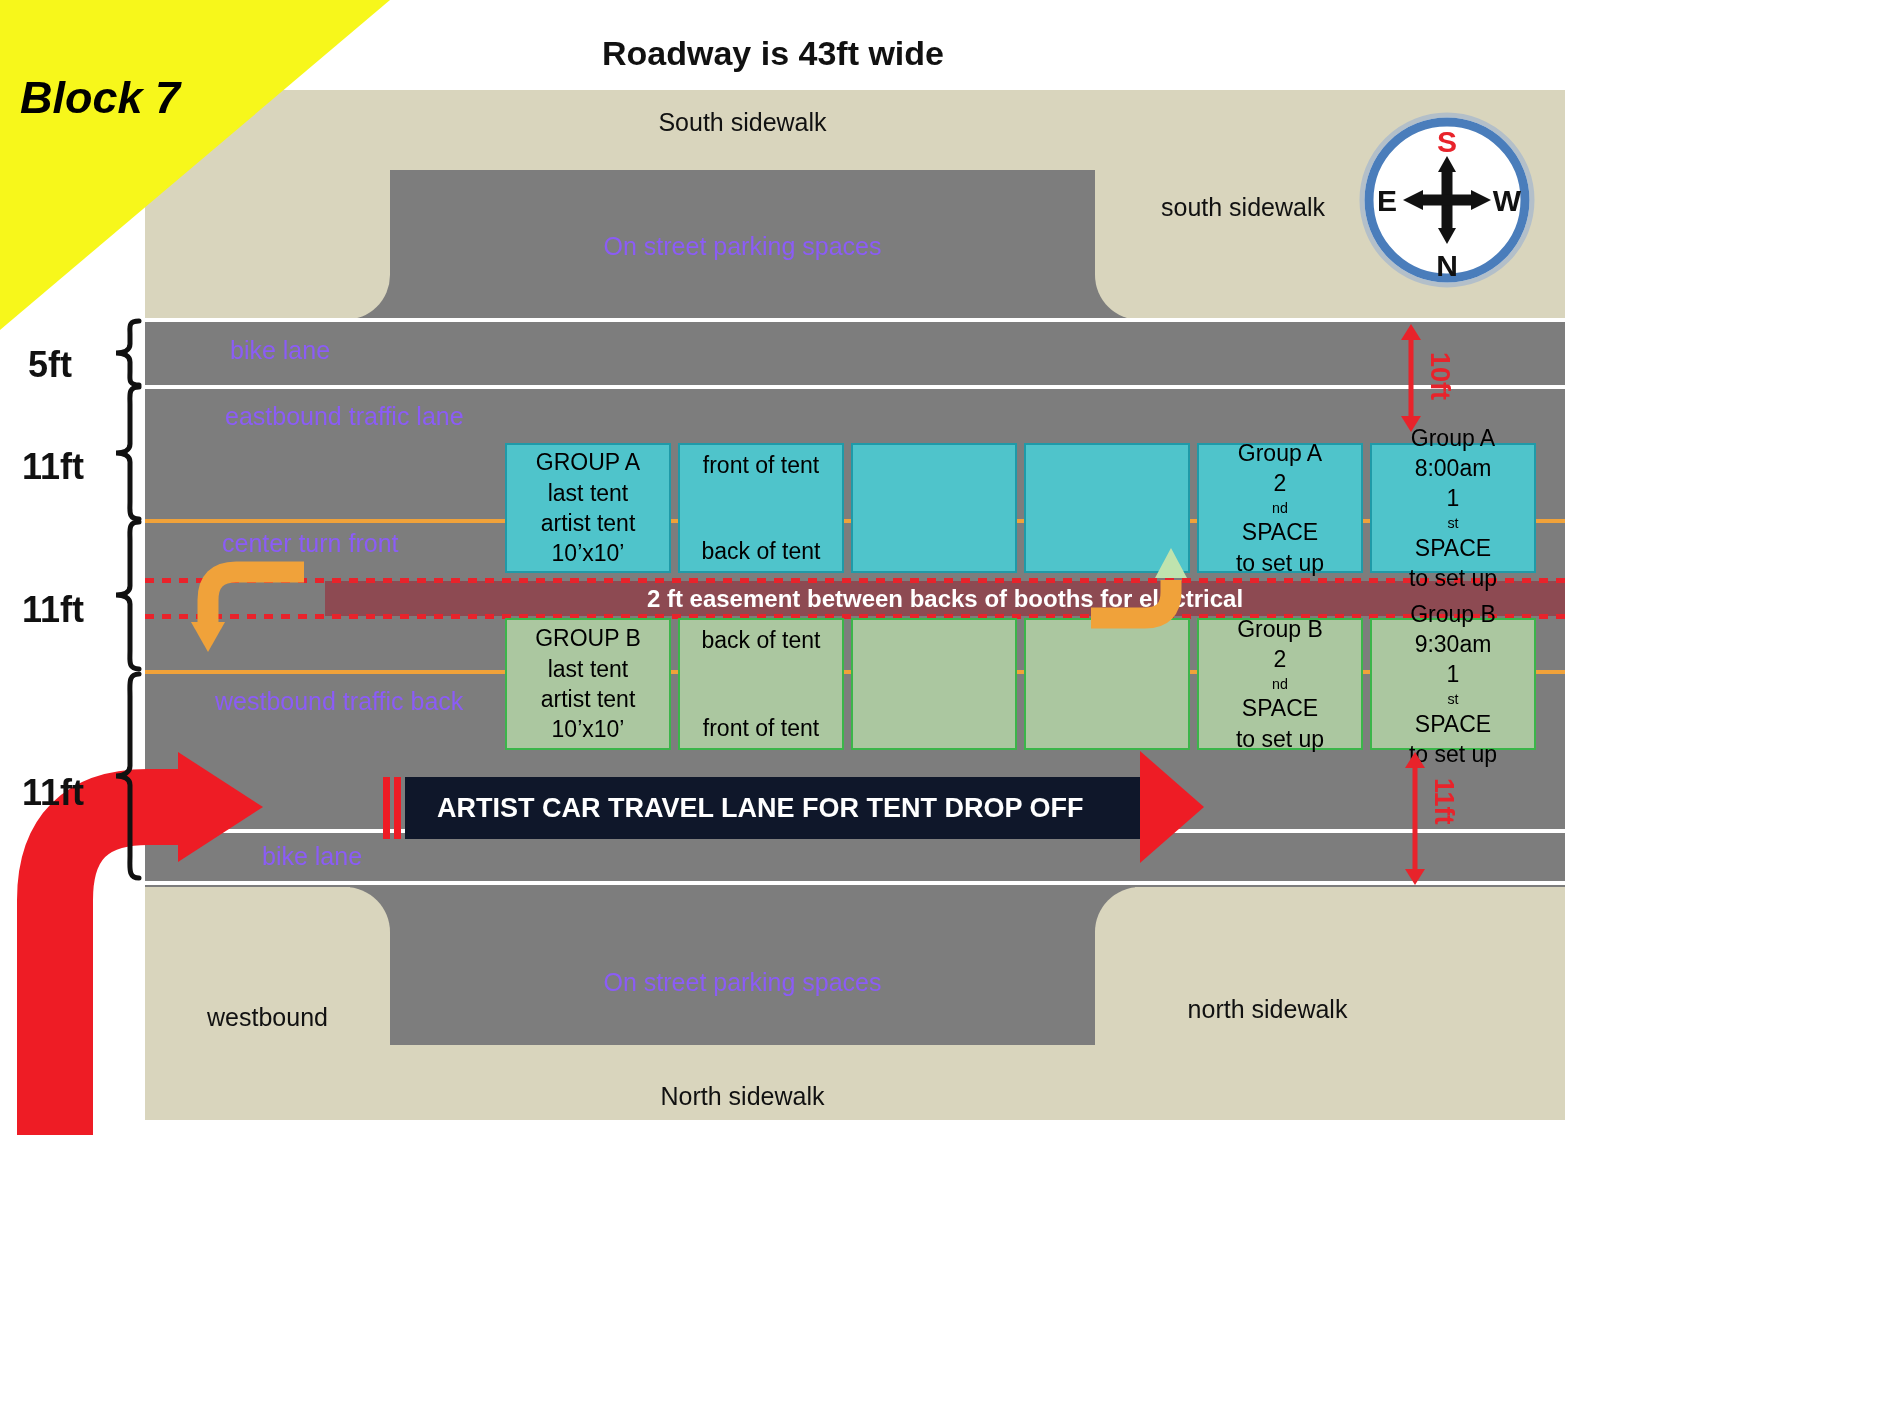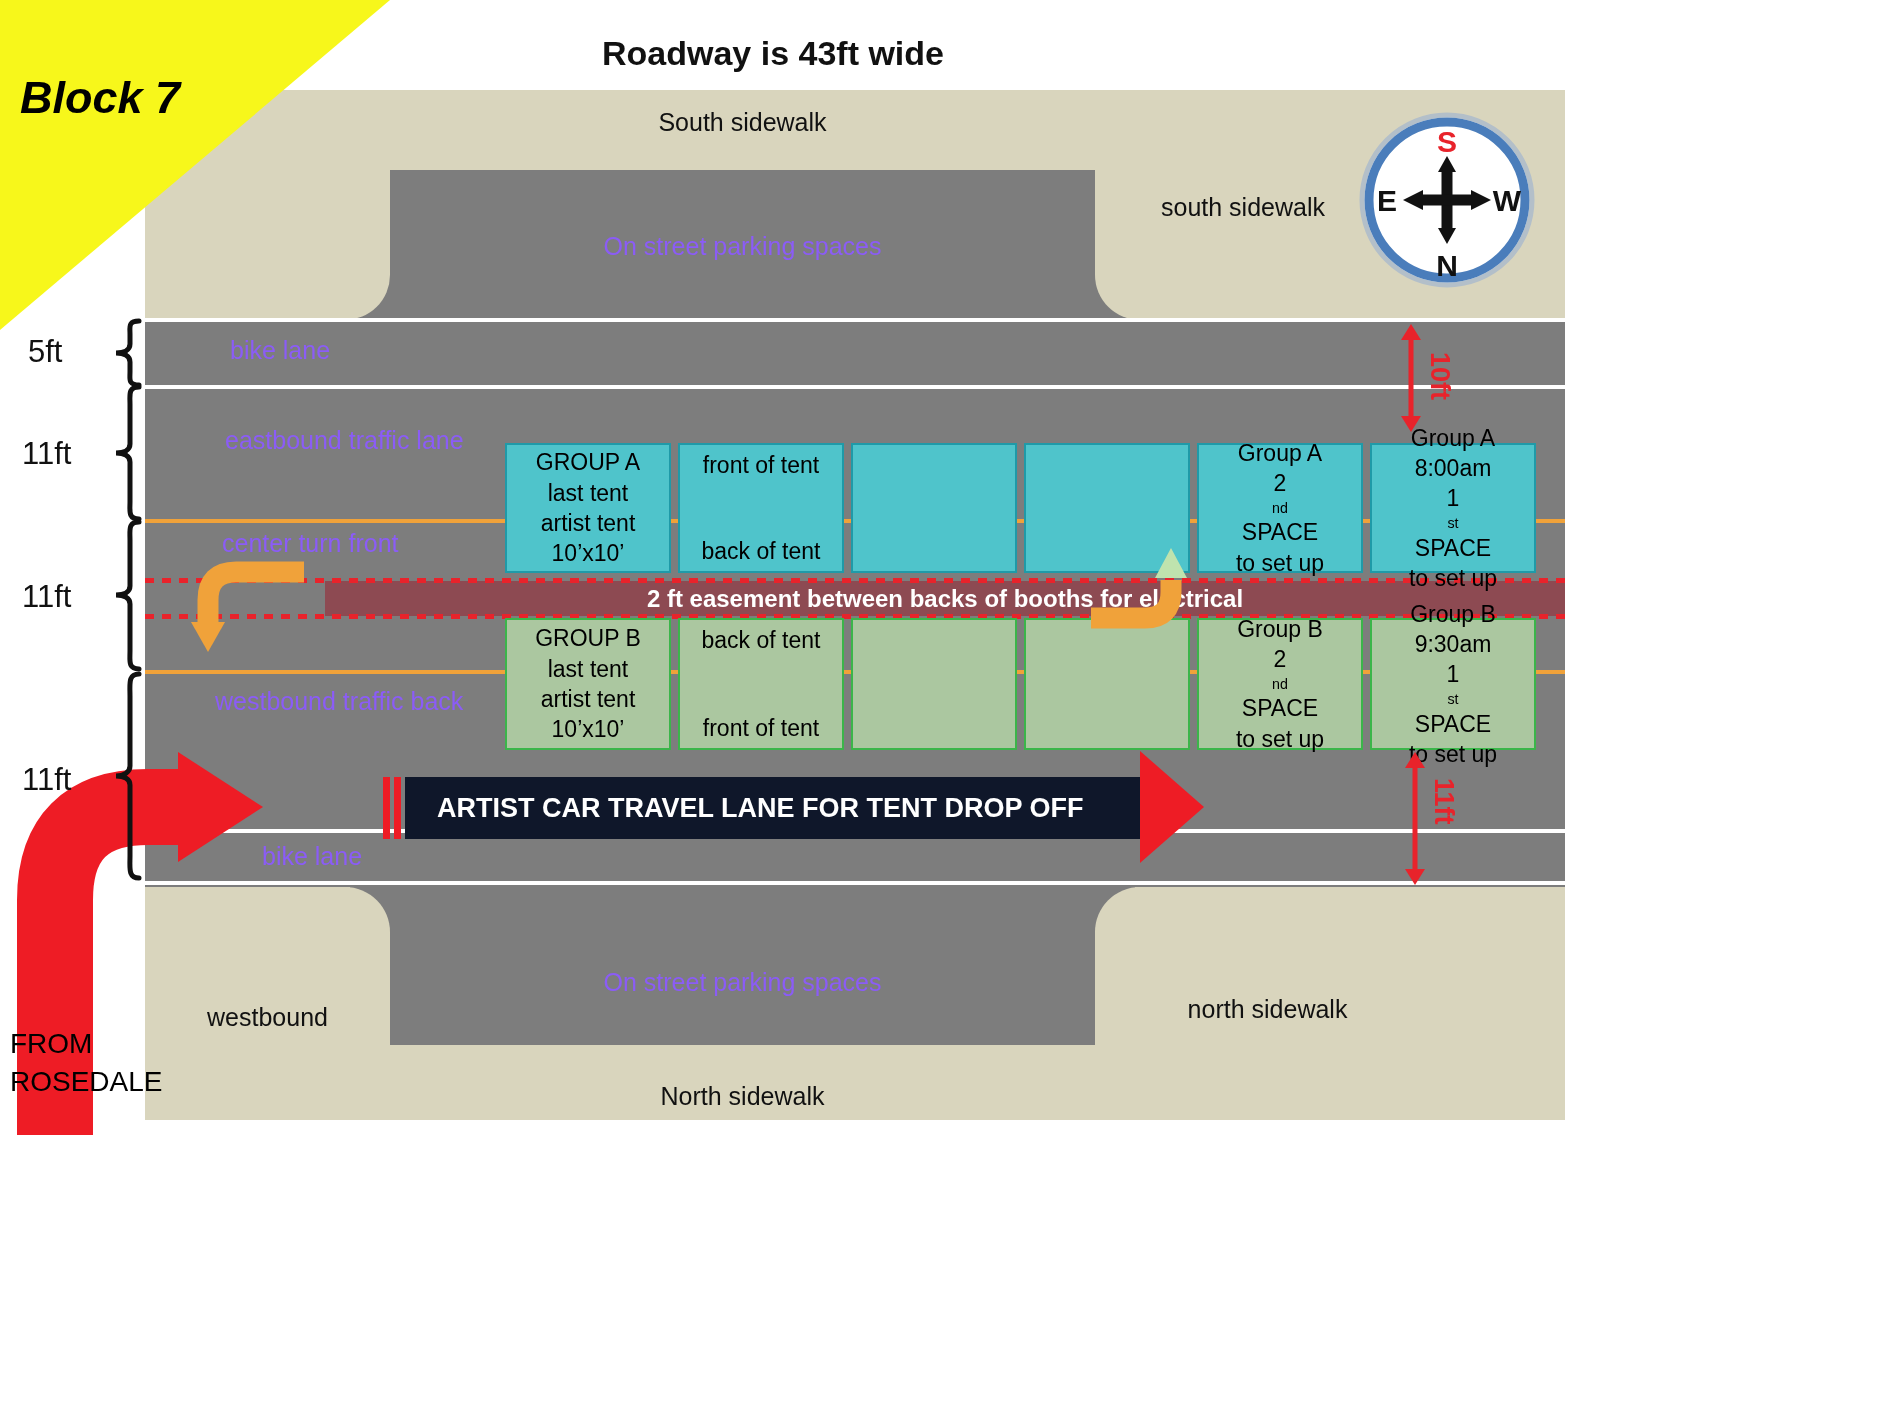--- a/index.html
+++ b/index.html
@@ -15,21 +15,21 @@
   .whiteline{position:absolute;height:4px;background:#fff;}
   .orangeline{position:absolute;height:4px;background:#f0a23a;}
   .reddots{position:absolute;height:5px;
      background:repeating-linear-gradient(to right,#e8232b 0 9px,transparent 9px 17px);}
   .booth{position:absolute;width:166px;display:flex;flex-direction:column;
      align-items:center;justify-content:center;text-align:center;
      font-size:23px;line-height:1.32;color:#000;box-sizing:border-box;}
   .boothA{background:#4fc4cb;border:2px solid #1f9aa8;height:130px;top:443px;}
   .boothB{background:#abc7a0;border:2px solid #3bb54a;height:132px;top:618px;}
   .booth.split{justify-content:space-between;padding:5px 0;}
-  .measure-label{position:absolute;font-size:31px;font-weight:400;color:#111;}
+  .measure-label{position:absolute;font-size:36px;font-weight:700;color:#111;margin-top:10px;}
   .vert-red{position:absolute;writing-mode:vertical-rl;text-orientation:mixed;
      color:#e8232b;font-size:27px;font-weight:bold;}
   sup{font-size:62%;}
   .easement-band{position:absolute;left:325px;top:581px;width:1240px;height:35px;
      background:#8d4a52;display:flex;align-items:center;justify-content:center;
      color:#fff;font-weight:bold;font-size:24px;}
   .artist-body{position:absolute;left:405px;top:777px;width:735px;height:62px;
      background:#0f172a;display:flex;align-items:center;padding-left:32px;
      box-sizing:border-box;color:#fff;font-weight:bold;font-size:27px;}
   .artist-head{position:absolute;left:1140px;top:751px;width:0;height:0;
@@ -77,21 +77,21 @@
   <div class="abs road" style="left:145px;top:320px;width:1420px;height:567px;"></div>
 
   <div class="whiteline" style="left:145px;top:318px;width:1420px;"></div>
   <div class="whiteline" style="left:145px;top:385px;width:1420px;"></div>
   <div class="orangeline" style="left:145px;top:519px;width:1420px;"></div>
   <div class="orangeline" style="left:145px;top:670px;width:1420px;"></div>
   <div class="whiteline" style="left:145px;top:829px;width:1420px;"></div>
   <div class="whiteline" style="left:145px;top:881px;width:1420px;"></div>
 
   <div class="lane-label" style="left:230px;top:336px;">bike lane</div>
-  <div class="lane-label" style="left:225px;top:402px;margin-top:24px;">eastbound traffic lane</div>
+  <div class="lane-label" style="left:225px;top:402px;">eastbound traffic lane</div>
   <div class="lane-label" style="left:222px;top:529px;">center turn front</div>
   <div class="lane-label" style="left:215px;top:687px;">westbound traffic back</div>
   <div class="lane-label" style="left:262px;top:842px;">bike lane</div>
 
   <div class="easement-band">
     <span>2 ft easement between backs of booths for electrical</span>
   </div>
   <div class="reddots" style="left:145px;top:578px;width:1420px;"></div>
   <div class="reddots" style="left:145px;top:614px;width:1420px;"></div>
 
@@ -144,22 +144,20 @@
   <div class="redtick" style="left:394px;"></div>
   <div class="artist-body">
     <span>ARTIST CAR TRAVEL LANE FOR TENT DROP OFF</span>
   </div>
   <div class="artist-head"></div>
 
   <svg class="abs" style="left:0;top:725px;" width="280" height="412">
     <path d="M55 410 L55 175 Q55 82 148 82 L178 82" fill="none" stroke="#ee1c25" stroke-width="76"></path>
     <polygon points="178,27 178,137 263,82" fill="#ee1c25"></polygon>
   </svg>
-  <div class="from-label pre">FROM
-ROSEDALE</div>
 
   <div class="measure-label" style="left:28px;top:334px;">5ft</div>
   <div class="measure-label" style="left:22px;top:436px;">11ft</div>
   <div class="measure-label" style="left:22px;top:579px;">11ft</div>
   <div class="measure-label" style="left:22px;top:762px;">11ft</div>
 
   <svg class="abs" style="left:103px;top:318px;" width="42" height="70">
     <path d="M36 3 C25 3 27 9 27 16 L27 26 C27 32 21 35 13 35 C21 35 27 38 27 44 L27 54 C27 61 25 67 36 67" fill="none" stroke="#111" stroke-width="5" stroke-linecap="round"></path>
   </svg>
   <svg class="abs" style="left:103px;top:384px;" width="42" height="138">

